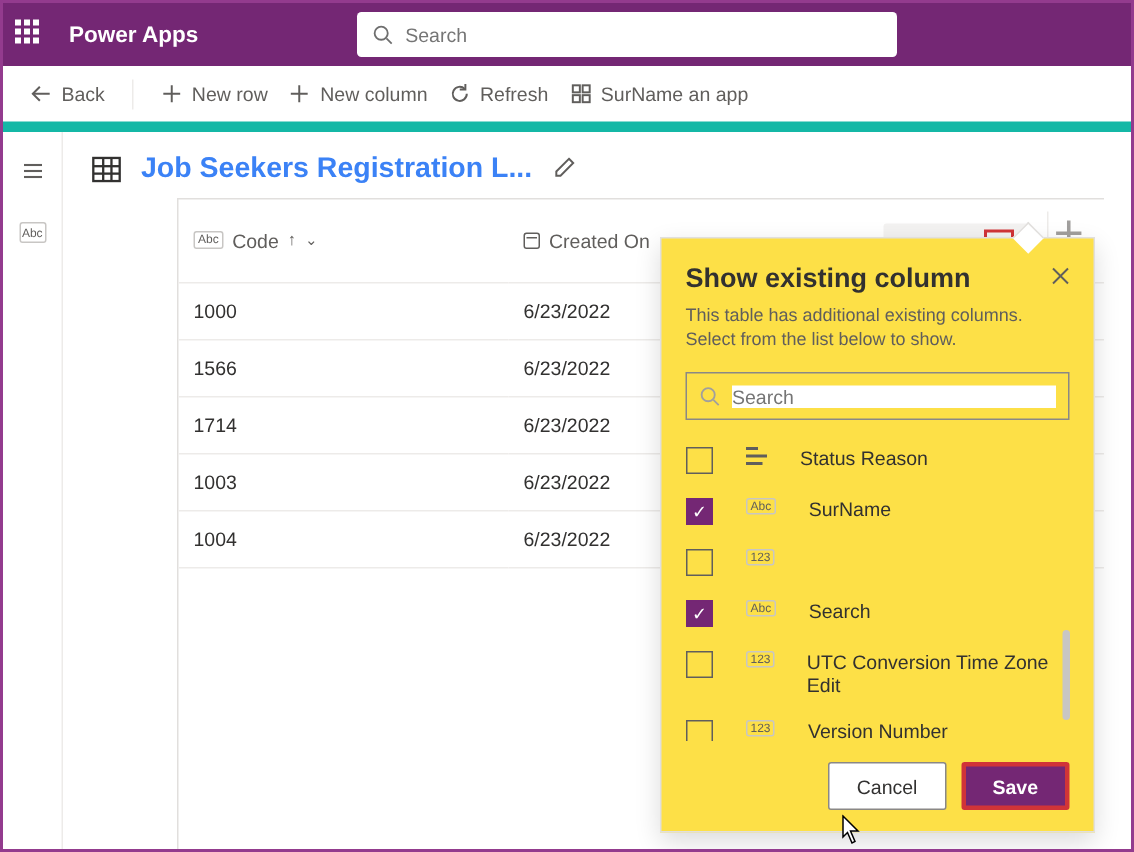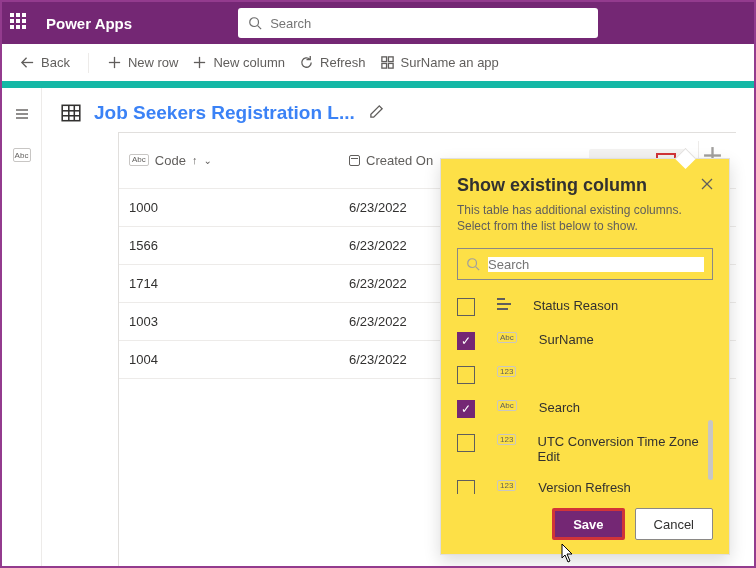--- a/index.html
+++ b/index.html
@@ -419,29 +419,29 @@
     <span>Search</span>
           </div>
           <div class="col-row">
     <span class="chk "></span>
     <span class="typ">123</span>
     <span>UTC Conversion Time Zone Edit</span>
           </div>
           <div class="col-row">
     <span class="chk "></span>
     <span class="typ">123</span>
-    <span>Version Refresh</span>
+    <span>Version Number</span>
           </div>
         </div>
       <div class="pop-actions">
+        <div class="btn btn-secondary">
+            <span>Cancel</span>
+          </div>
         <div class="btn btn-primary">
             <span>Save</span>
-          </div>
-        <div class="btn btn-secondary">
-            <span>Cancel</span>
           </div>
       </div>
     </div>
 
   </div>
 </div>
 
 <svg class="cursor-img" viewBox="0 0 18 22">
     <path d="M4 1 L4 15 L7 12 L10 19 L12 18 L9 11 L14 11 Z" fill="#fff" stroke="#000" stroke-width="1"></path>
   </svg>

